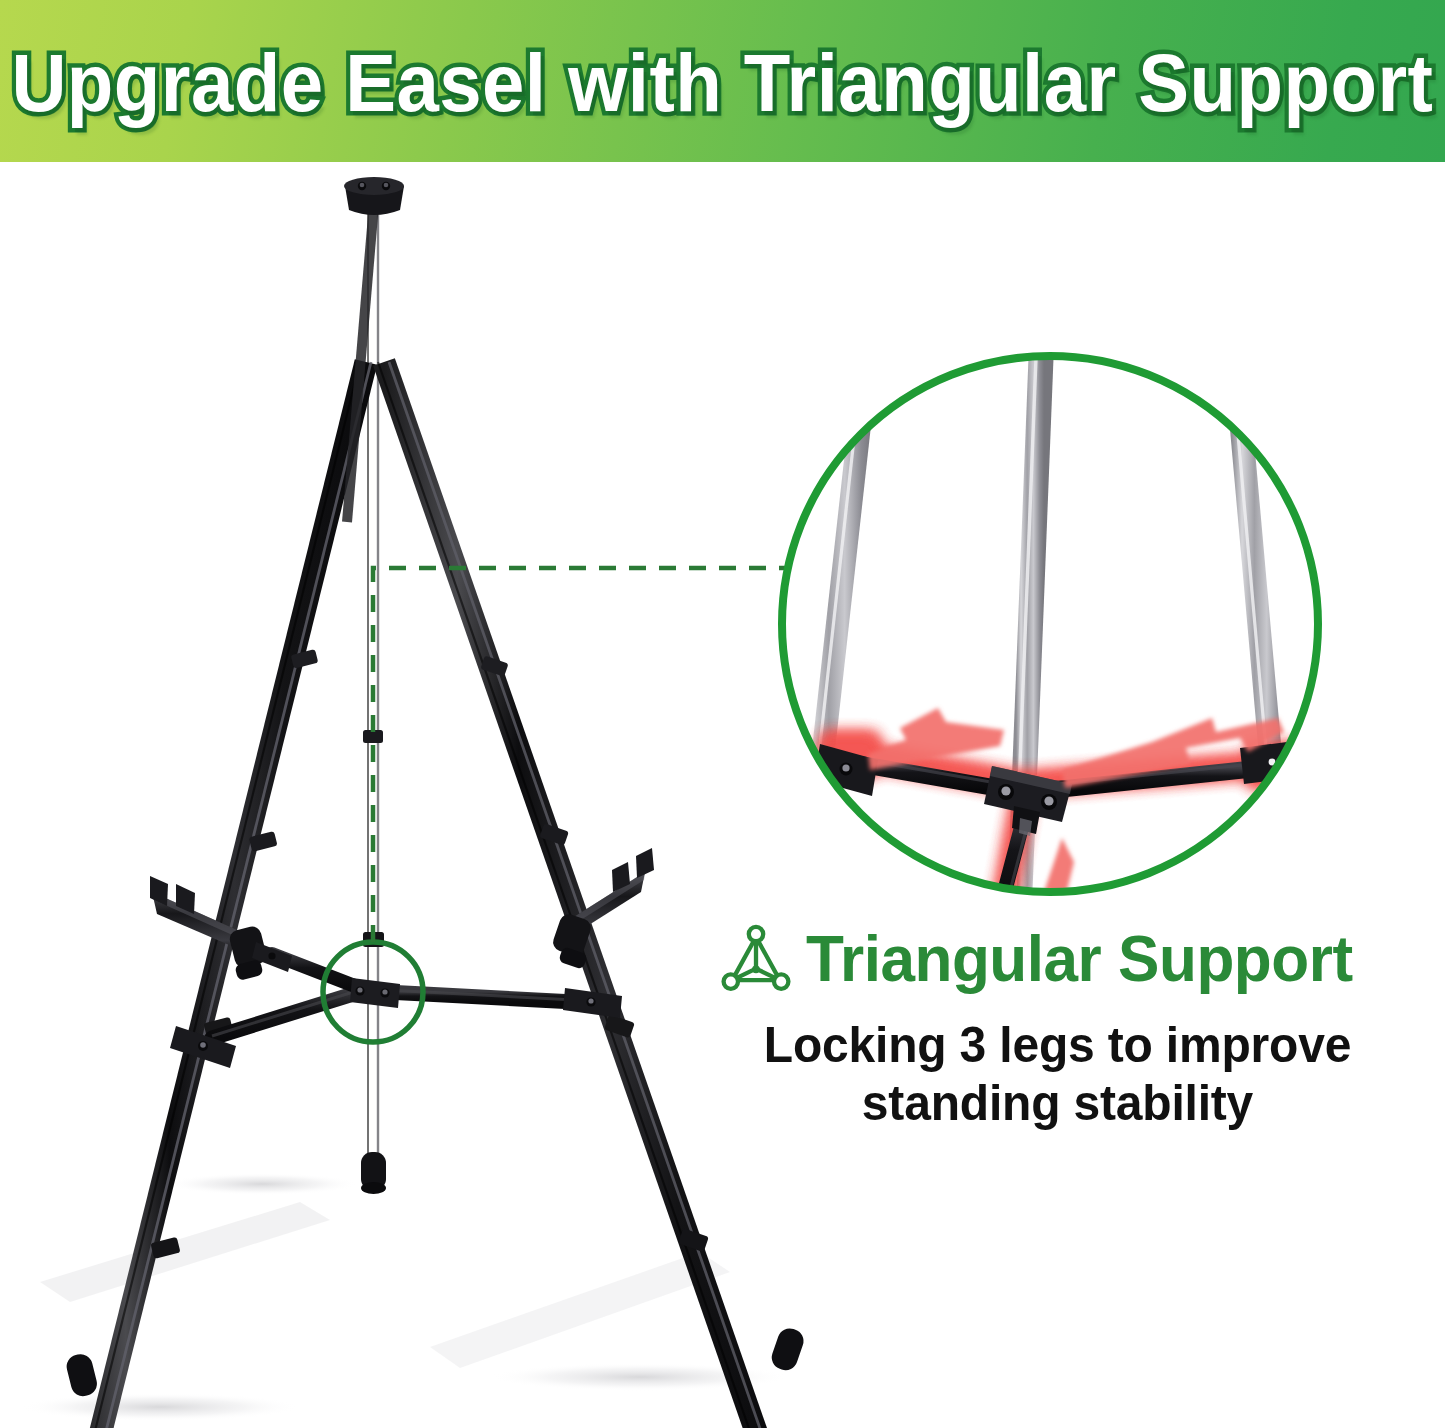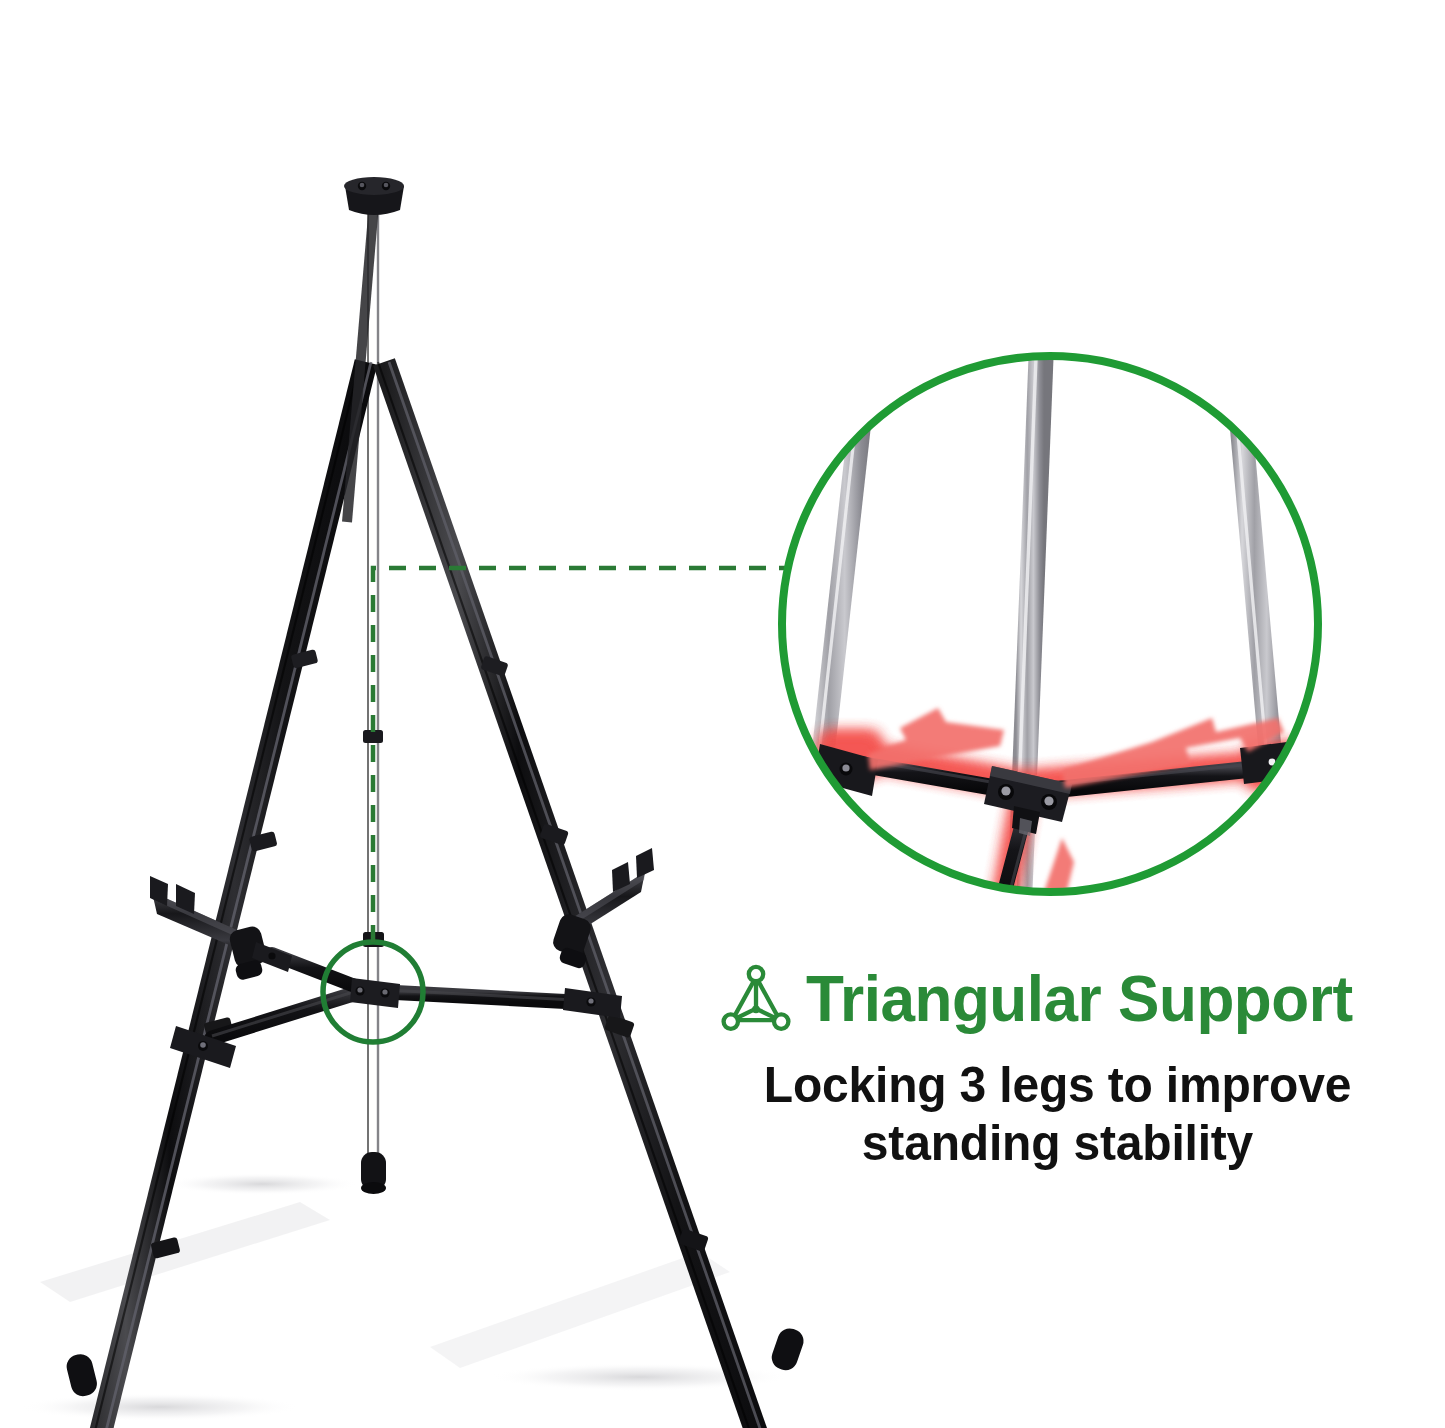--- a/index.html
+++ b/index.html
@@ -59,21 +59,20 @@
   
   #feature-block {
     position:absolute;
     left:706px; top:762px;
     width:726px;
   }
   #feature-heading-row {
     display:flex; align-items:center; justify-content:flex-start;
     gap:14px;
     padding-left:14px;
-    margin-top:40px;
   }
   #tri-icon { flex:0 0 auto; width:72px; height:72px; display:block; }
   #feature-heading {
     font-family:"Liberation Sans Narrow","Liberation Sans", sans-serif;
     font-size:64px;
     font-weight:700;
     color:#2a8a38;
     letter-spacing:-0.5px;
     white-space:nowrap;
     transform:scaleX(0.97);
@@ -91,20 +90,23 @@
     letter-spacing:-0.2px;
     transform:scaleX(0.96);
     padding-right:24px;
   }
 </style>
 </head>
 <body>
 
 <div id="page">
 
+  <div id="banner">
+    <div id="banner-title">Upgrade Easel with Triangular Support</div>
+  </div>
 
   <div id="stage">
 
     <svg class="layer" viewBox="0 0 1445 1266">
       <defs>
         <linearGradient id="tubeBlack" x1="0" y1="0" x2="1" y2="0">
           <stop offset="0%" stop-color="#1b1b1d"></stop>
           <stop offset="18%" stop-color="#4a4a4e"></stop>
           <stop offset="33%" stop-color="#0d0d0f"></stop>
           <stop offset="55%" stop-color="#2e2e32"></stop>

